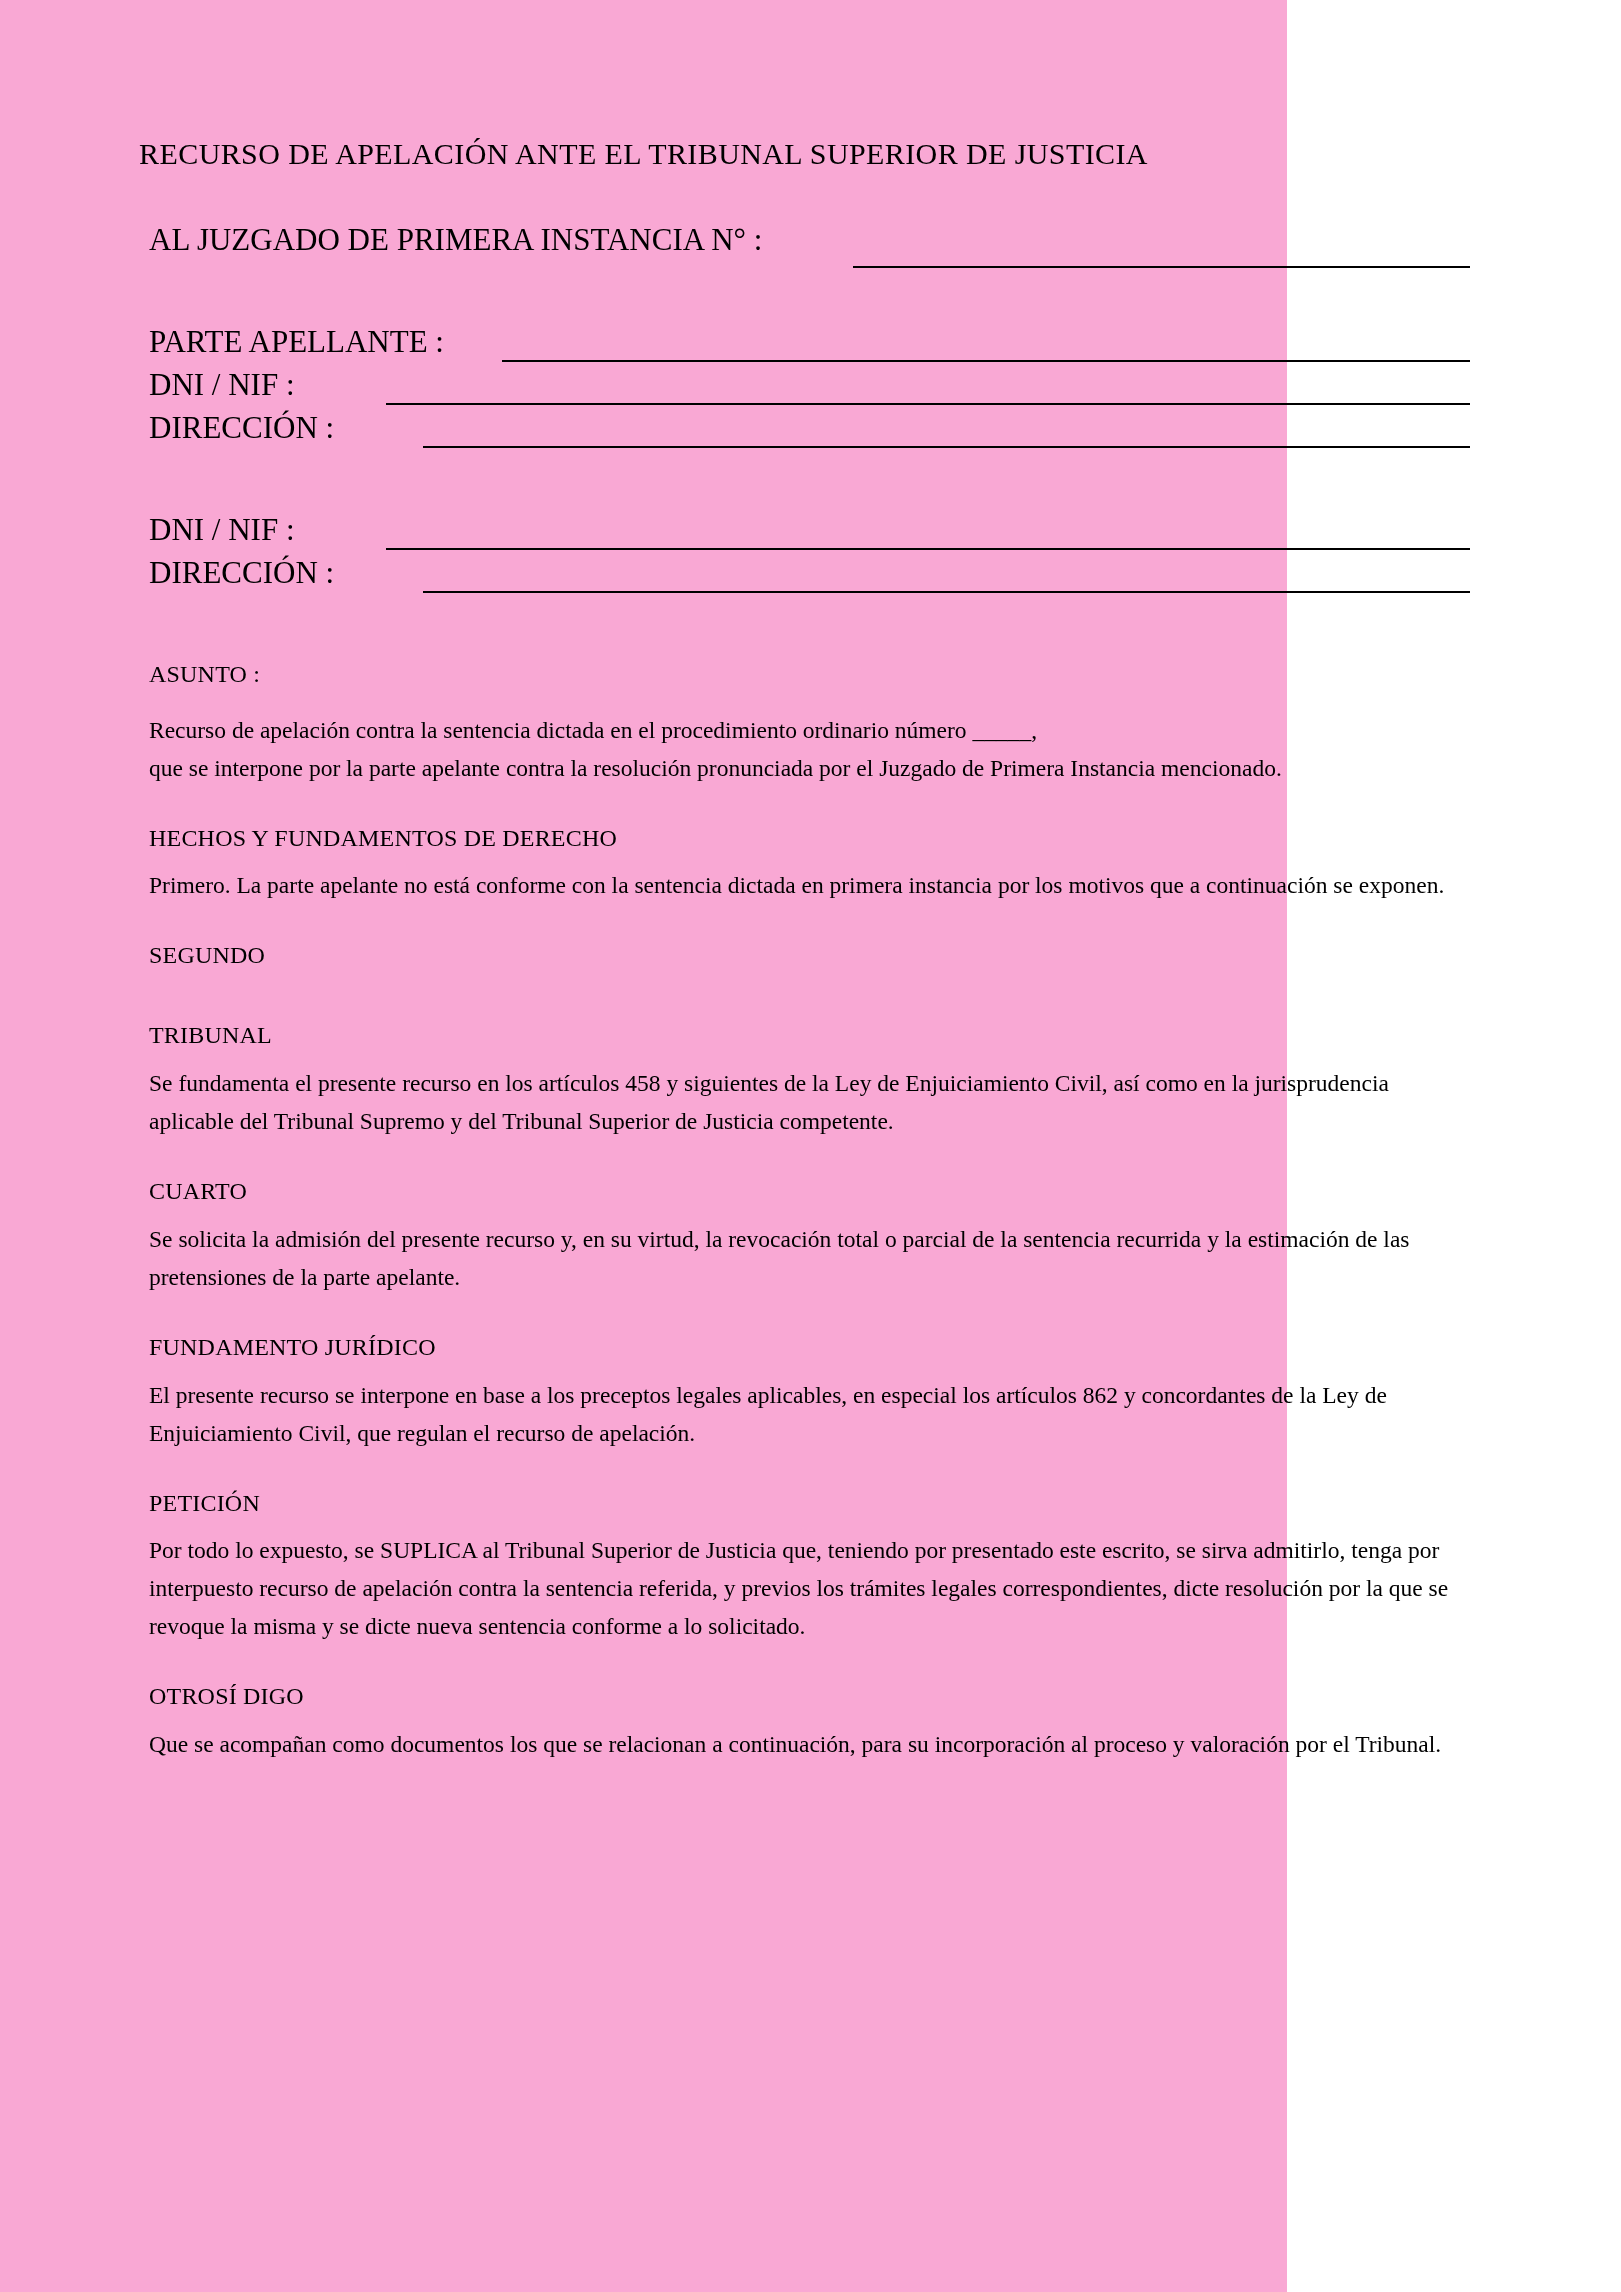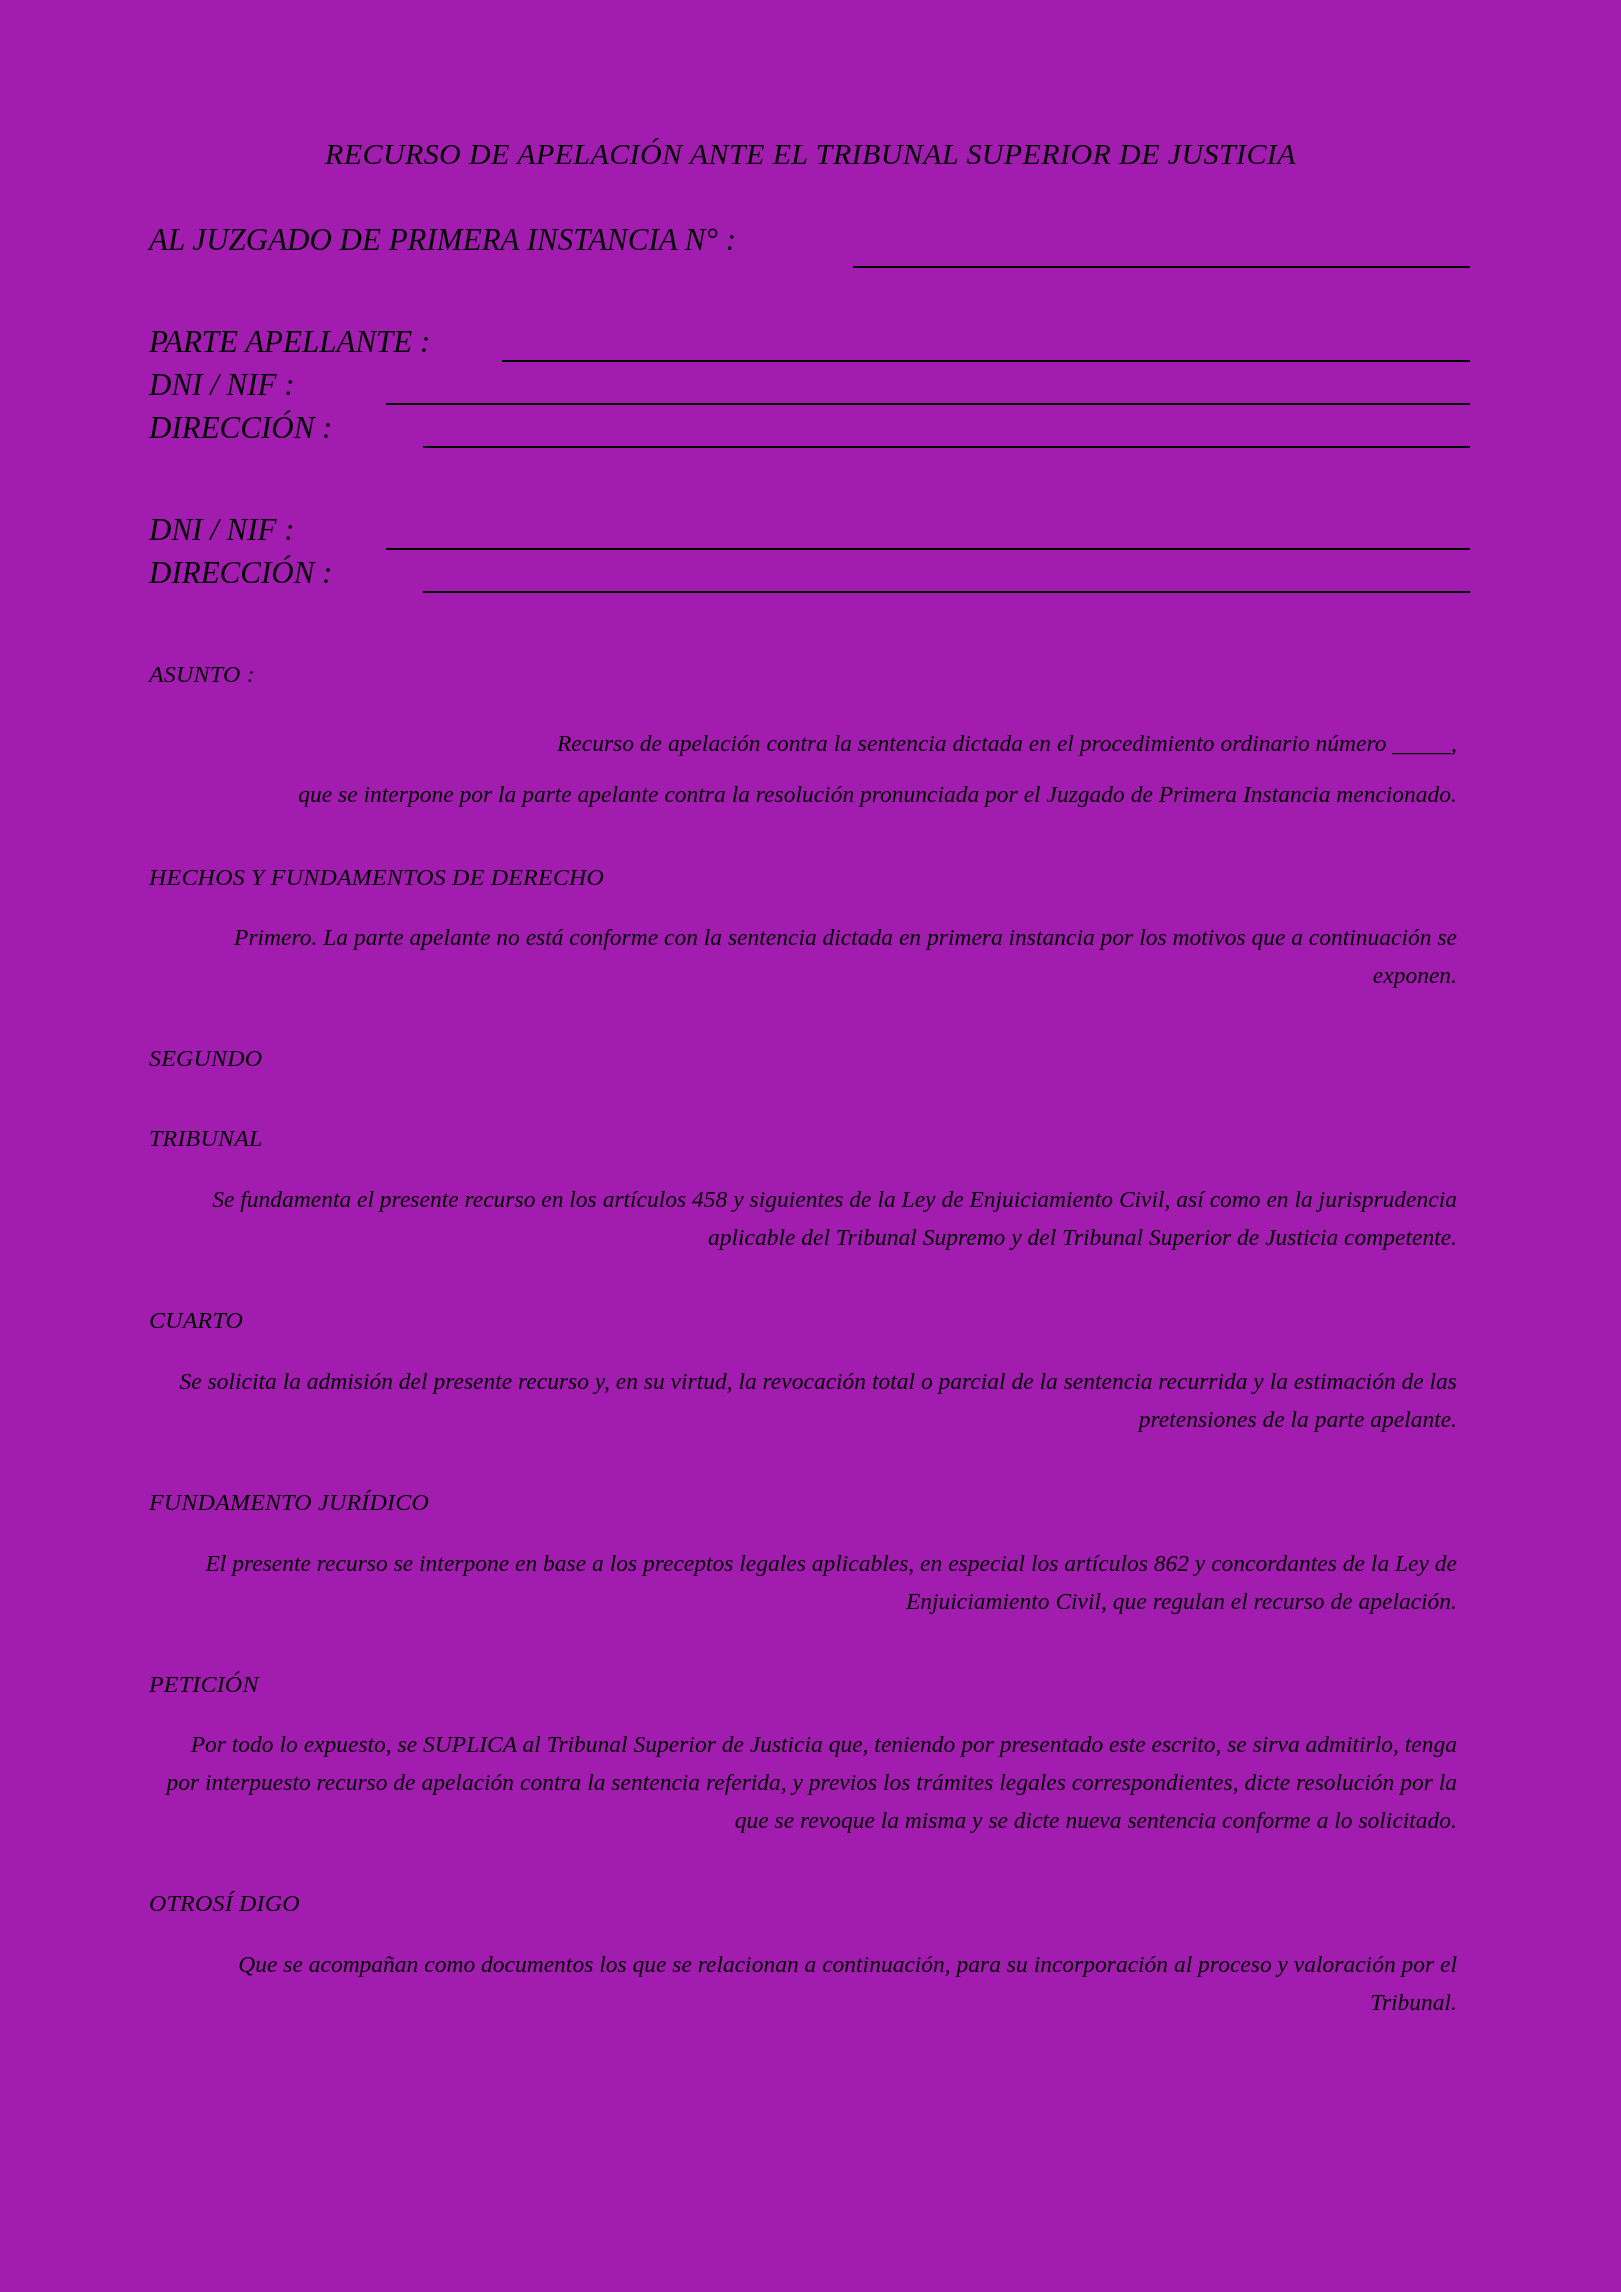--- a/index.html
+++ b/index.html
@@ -10,25 +10,24 @@
   }
   body {
     width: 1621px;
     height: 2293px;
     font-family: "Liberation Serif", "DejaVu Serif", serif;
     color: #000000;
     -webkit-font-smoothing: antialiased;
   }
   .page {
     position: relative;
-    width: 1621px;
+    width: 1287px;
     height: 2293px;
-    background: #a21caf;
+    background: #f9a8d4;
     box-sizing: border-box;
-    font-style: italic;
   }
 
   
   .doc-title {
     position: absolute;
     left: 0;
     right: 0;
     top: 116px;
     text-align: center;
     font-size: 30px;
@@ -78,22 +77,22 @@
     font-size: 24px;
     font-weight: normal;
     line-height: 33px;
     margin: 0;
     letter-spacing: 0.2px;
     white-space: nowrap;
   }
   .para {
     font-size: 23.5px;
     line-height: 38px;
-    margin: 13px;
-    text-align: right;
+    margin: 0;
+    text-align: left;
   }
   .para + .para { margin-top: 0; }
 
   .block { margin-top: 0; }
   .sp-after-heading { height: 11.8px; }
   .sp-between-blocks { height: 35px; }
   .sp-asunto-head { height: 19.6px; }
 </style>
 </head>
 <body>

